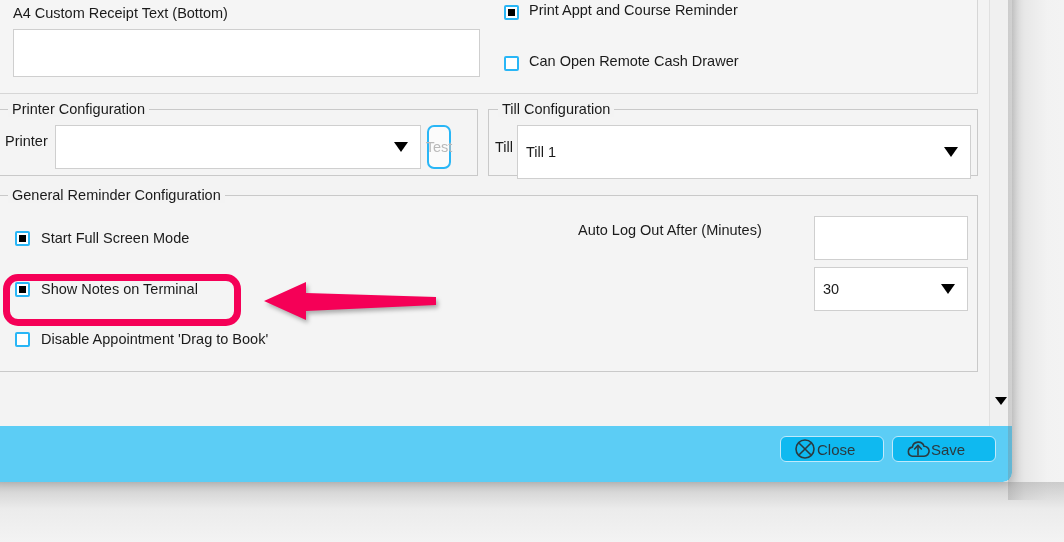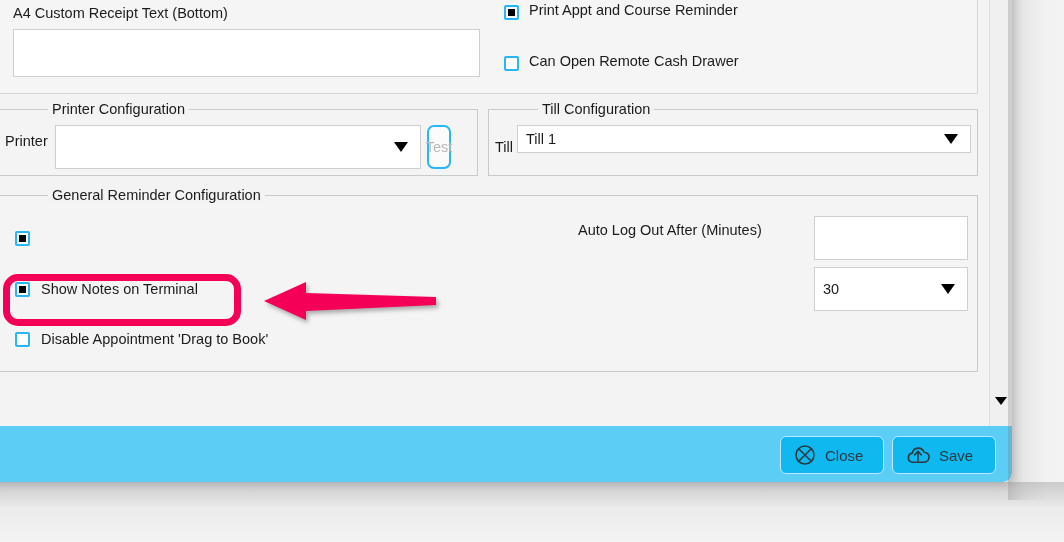--- a/index.html
+++ b/index.html
@@ -142,21 +142,20 @@
   }
   .groupbox-legend {
     position: absolute;
     top: -9px;
     left: 9px;
     padding: 0 4px;
     background: #f3f3f3;
     font-size: 14.5px;
     color: #1b1b1b;
     white-space: nowrap;
-    margin-left: 40px;
   }
 
   
   .combo {
     position: absolute;
     background: #ffffff;
     border: 1px solid #cfcfcf;
     box-sizing: border-box;
     display: flex;
     align-items: center;
@@ -202,29 +201,29 @@
   }
   .footer-btns {
     position: absolute;
     right: 16px;
     top: 10px;
     display: flex;
     gap: 8px;
   }
   .fbtn {
     box-sizing: border-box;
-    height: 38px;
+    height: 26px;
     min-width: 104px;
     padding: 0 16px 0 12px;
     background: #0fb9f0;
     border: 1px solid #bfe9fb;
     border-radius: 6px;
     display: flex;
     align-items: center;
-    gap: 8px;
+    gap: 0;
     font-size: 15px;
     color: #2b3a40;
     cursor: pointer;
   }
   .fbtn svg { display: block; }
 
   
   .anno-box {
     position: absolute;
     box-sizing: border-box;
@@ -275,30 +274,31 @@
       </div>
 
       <div class="test-btn" style="left:433px; top:135px; width:24px; height:44px;">Test</div>
 
       <div class="groupbox" style="left:494px; top:119px; width:490px; height:67px;">
         <span class="groupbox-legend">Till Configuration</span>
       </div>
 
       <span class="field-label" style="left:501px; top:149px;">Till</span>
 
-      <div class="combo" style="left:523px; top:135px; width:454px; height:28px;">
+      <div class="combo" style="left:523px; top:135px; width:454px; height:54px;">
         <span class="combo-value">Till 1</span>
         <span class="combo-arrow"></span>
       </div>
 
       <div class="groupbox" style="left:4px; top:205px; width:980px; height:177px;">
         <span class="groupbox-legend">General Reminder Configuration</span>
       </div>
 
       <div class="cb checked" style="left:21px; top:241px;"></div>
+      <span class="cb-text" style="left:47px; top:240px;">Start Full Screen Mode</span>
 
       <div class="cb checked" style="left:21px; top:292px;"></div>
       <span class="cb-text" style="left:47px; top:291px;">Show Notes on Terminal</span>
 
       <div class="cb" style="left:21px; top:342px;"></div>
       <span class="cb-text" style="left:47px; top:341px;">Disable Appointment 'Drag to Book'</span>
 
       <span class="field-label" style="left:584px; top:232px;">Auto Log Out After (Minutes)</span>
       <div class="textinput" style="left:820px; top:226px; width:154px; height:44px;"></div>
 

